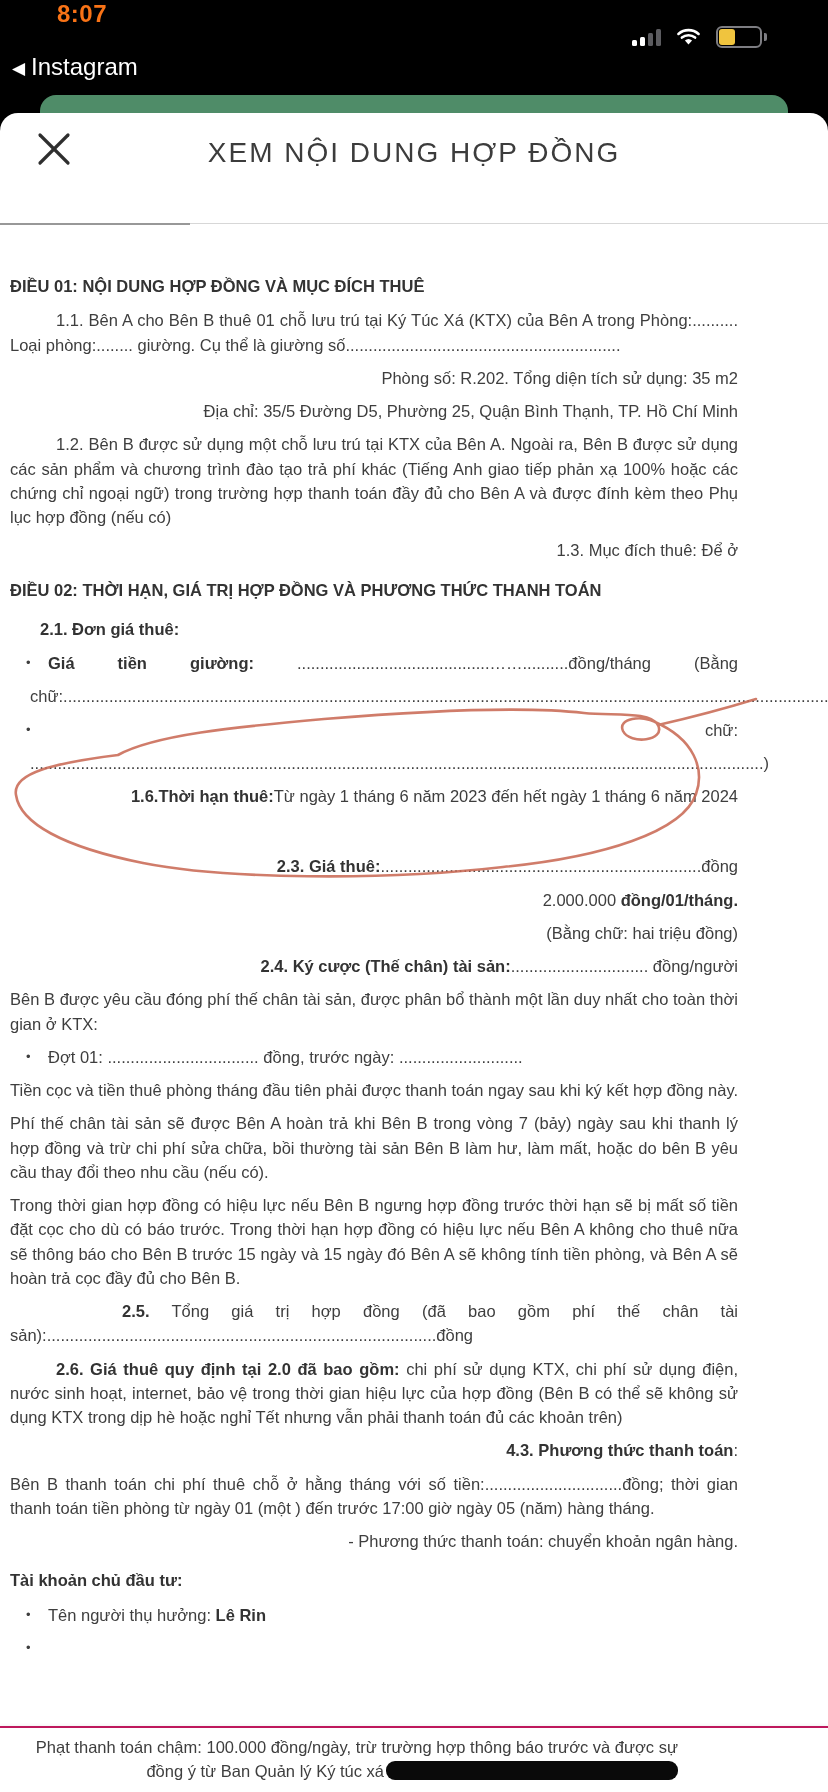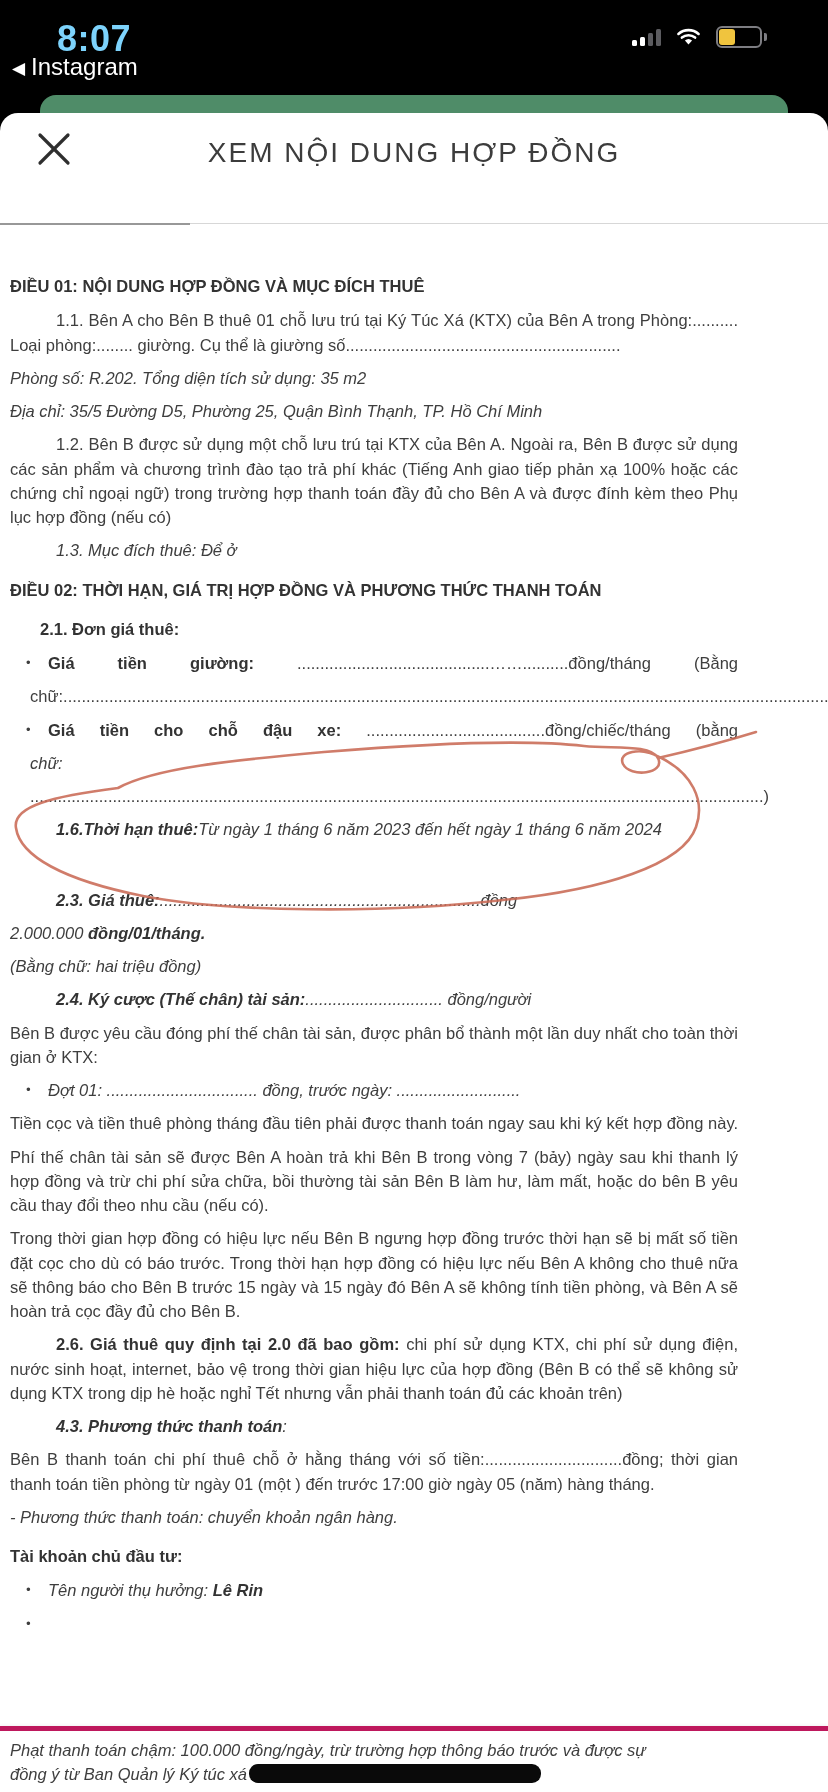--- a/index.html
+++ b/index.html
@@ -2,21 +2,21 @@
 <html><head>
 <meta charset="utf-8">
 <style>
   * { margin:0; padding:0; box-sizing:border-box; }
   html,body { background:#000; }
   body { width:828px; height:1792px; position:relative; overflow:hidden;
          font-family:"Liberation Sans","DejaVu Sans",sans-serif; }
 
   
   .statusbar { position:absolute; top:0; left:0; width:828px; height:95px; background:#000; z-index:5; }
-  .time { position:absolute; left:57px; top:18px; color:#7dd3fc; font-size:36px; font-weight:600; letter-spacing:.5px; }
+  .time { position:absolute; left:57px; top:0; color:#f97316; font-size:24px; font-weight:600; letter-spacing:.5px; }
   .backlink { position:absolute; left:12px; top:53px; color:#fff; font-size:24px; display:flex; align-items:center; gap:6px; }
   .back-tri { font-size:17px; line-height:1; position:relative; top:1px; }
   .sb-icons { position:absolute; right:66px; top:26px; display:flex; align-items:center; gap:14px; }
   .signal { display:flex; align-items:flex-end; gap:3px; height:17px; }
   .signal i { display:block; width:5px; border-radius:1.5px; background:#5c5c60; }
   .signal i:nth-child(1){height:6px;background:#fff;} .signal i:nth-child(2){height:9px;background:#fff;}
   .signal i:nth-child(3){height:13px;} .signal i:nth-child(4){height:17px;}
   .battery { position:relative; width:46px; height:22px; }
   .batt-body { position:absolute; inset:0; border:2px solid #7d7d82; border-radius:6px; }
   .batt-fill { position:absolute; left:3px; top:3px; bottom:3px; width:16px; background:#f0c43e; border-radius:3px; }
@@ -34,41 +34,41 @@
   .mtitle { position:absolute; left:0; right:0; top:24px; text-align:center; color:#3c3c3c;
             font-size:28px; font-weight:500; letter-spacing:2px; }
   .progress-line { position:absolute; left:0; right:0; top:110px; height:1px; background:#d7d7d7; }
   .progress-line::before { content:""; position:absolute; left:0; top:0; width:190px; height:2px; background:#989898; }
 
   
   .doc { position:absolute; left:0; right:0; top:112px; bottom:0; overflow:hidden;
          padding:34px 90px 0 10px; color:#3e3e3e; font-size:16.5px; line-height:1.47; }
   .blk-h { font-weight:700; color:#323232; margin:15px 0 10px; text-align:left; }
   .blk-p { margin:9px 0; text-align:justify; }
-  .no-justify { text-align:left;font-style:italic; }
+  .no-justify { text-align:right; }
   .indent { text-indent:46px; }
   .indent-sm { text-indent:30px; }
   .indent-lg { text-indent:112px; }
   .blk-bullet { margin:9px 0 9px 16px; padding-left:22px; position:relative; text-align:justify; }
   .blk-bullet .mk { position:absolute; left:0; top:0; font-size:13px; line-height:24px; }
   .force { text-align:justify; text-align-last:justify; }
   .blk-overflow { white-space:nowrap; width:800px; margin:7px 0 7px 20px; text-align:left; }
   .hang { margin-left:20px; }
   .blk-gap { height:28px; }
   b, .b { font-weight:700; color:#333; }
   .redaction { display:inline-block; width:292px; height:19px; background:#0a0a0a;
                border-radius:9px; vertical-align:-3px; margin-left:2px; }
 
   
   .circle-wrap { position:relative; }
   .circle-svg { position:absolute; left:-8px; top:-62px; width:796px; height:216px; pointer-events:none; }
 
   
   .doc-bottom { position:absolute; left:0; right:0; bottom:0; height:66px; background:#fff;
-                border-top:5px solid #be185d; box-shadow:0 -1px 3px rgba(0,0,0,.05);
+                border-top:2px solid #be185d; box-shadow:0 -1px 3px rgba(0,0,0,.05);
                 padding:7px 150px 0 10px; color:#3e3e3e; font-size:16.5px; line-height:24px; overflow:hidden; }
   .doc-bottom .blk-p { margin:0; }
   .partial { margin-top:7px !important; color:#4a4a4a; }
 </style>
 </head>
 <body>
 
 <div class="statusbar">
   <div class="time">8:07</div>
   <div class="backlink">
@@ -113,21 +113,21 @@
       <div class="blk-h"><span class="b">ĐIỀU 01: NỘI DUNG HỢP ĐỒNG VÀ MỤC ĐÍCH THUÊ</span></div>
       <div class="blk-p indent"><span>1.1. Bên A cho Bên B thuê 01 chỗ lưu trú tại Ký Túc Xá (KTX) của Bên A trong Phòng:.......... Loại phòng:........ giường. Cụ thể là giường số............................................................</span></div>
       <div class="blk-p plain no-justify"><span>Phòng số: R.202. Tổng diện tích sử dụng: 35 m2</span></div>
       <div class="blk-p plain no-justify"><span>Địa chỉ: 35/5 Đường D5, Phường 25, Quận Bình Thạnh, TP. Hồ Chí Minh</span></div>
       <div class="blk-p indent"><span>1.2. Bên B được sử dụng một chỗ lưu trú tại KTX của Bên A. Ngoài ra, Bên B được sử dụng các sản phẩm và chương trình đào tạo trả phí khác (Tiếng Anh giao tiếp phản xạ 100% hoặc các chứng chỉ ngoại ngữ) trong trường hợp thanh toán đầy đủ cho Bên A và được đính kèm theo Phụ lục hợp đồng (nếu có)</span></div>
       <div class="blk-p indent no-justify"><span>1.3. Mục đích thuê: Để ở</span></div>
       <div class="blk-h"><span class="b">ĐIỀU 02: THỜI HẠN, GIÁ TRỊ HỢP ĐỒNG VÀ PHƯƠNG THỨC THANH TOÁN</span></div>
       <div class="blk-h indent-sm"><span class="b">2.1. Đơn giá thuê:</span></div>
       <div class="blk-bullet force"><span class="mk">•</span><span><span class="b">Giá tiền giường:</span><span> ..........................................……..........đồng/tháng (Bằng</span></span></div>
       <div class="blk-overflow"><span>chữ:..........................................................................................................................................................................................)</span></div>
-      <div class="blk-bullet force"><span class="mk">•</span><span><span class="b">Giá tiền cho chỗ đậu xe:</span><span> .......................................đồng/chiếc/tháng (bằng</span></span></div>
+      <div class="blk-bullet force"><span class="mk">•</span></div>
       <div class="blk-p plain hang no-justify"><span>chữ:</span></div>
       <div class="circle-wrap">
   <svg class="circle-svg" viewBox="0 0 796 216">
     <g fill="none" stroke="#c96a55" stroke-width="2.6" stroke-linecap="round" opacity="0.88">
       <path d="M116,66 C 152,46 232,38 322,30 C 432,21 522,17 582,24
                C 612,27 648,22 656,36 C 664,52 628,56 621,42 C 615,29 641,26 653,33
                C 692,50 703,80 694,105 C 681,143 601,168 501,178
                C 381,192 221,190 141,174 C 61,158 18,134 14,106 C 10,84 52,74 116,66"></path>
       <path d="M656,36 C 700,26 728,18 754,10"></path>
     </g>
@@ -138,20 +138,21 @@
         <div class="blk-p indent no-justify"><span class="b">2.3. Giá thuê:</span><span>......................................................................đồng</span></div>
       </div>
       <div class="blk-p plain no-justify"><span>2.000.000 </span><span class="b">đồng/01/tháng.</span></div>
       <div class="blk-p plain no-justify"><span>(Bằng chữ: hai triệu đồng)</span></div>
       <div class="blk-p indent no-justify"><span class="b">2.4. Ký cược (Thế chân) tài sản:</span><span>.............................. đồng/người</span></div>
       <div class="blk-p plain"><span>Bên B được yêu cầu đóng phí thế chân tài sản, được phân bổ thành một lần duy nhất cho toàn thời gian ở KTX:</span></div>
       <div class="blk-bullet no-justify"><span class="mk">•</span><span><span>Đợt 01: ................................. đồng, trước ngày: ...........................</span></span></div>
       <div class="blk-p plain"><span>Tiền cọc và tiền thuê phòng tháng đầu tiên phải được thanh toán ngay sau khi ký kết hợp đồng này.</span></div>
       <div class="blk-p plain"><span>Phí thế chân tài sản sẽ được Bên A hoàn trả khi Bên B trong vòng 7 (bảy) ngày sau khi thanh lý hợp đồng và trừ chi phí sửa chữa, bồi thường tài sản Bên B làm hư, làm mất, hoặc do bên B yêu cầu thay đổi theo nhu cầu (nếu có).</span></div>
       <div class="blk-p plain"><span>Trong thời gian hợp đồng có hiệu lực nếu Bên B ngưng hợp đồng trước thời hạn sẽ bị mất số tiền đặt cọc cho dù có báo trước. Trong thời hạn hợp đồng có hiệu lực nếu Bên A không cho thuê nữa sẽ thông báo cho Bên B trước 15 ngày và 15 ngày đó Bên A sẽ không tính tiền phòng, và Bên A sẽ hoàn trả cọc đầy đủ cho Bên B.</span></div>
+      <div class="blk-p indent-lg"><span class="b">2.5.</span><span> Tổng giá trị hợp đồng (đã bao gồm phí thế chân tài sản):.....................................................................................đồng</span></div>
       <div class="blk-p indent"><span class="b">2.6. Giá thuê quy định tại 2.0 đã bao gồm:</span><span> chi phí sử dụng KTX, chi phí sử dụng điện, nước sinh hoạt, internet, bảo vệ trong thời gian hiệu lực của hợp đồng (Bên B có thể sẽ không sử dụng KTX trong dịp hè hoặc nghỉ Tết nhưng vẫn phải thanh toán đủ các khoản trên)</span></div>
       <div class="blk-p indent no-justify"><span class="b">4.3. Phương thức thanh toán</span><span>:</span></div>
       <div class="blk-p plain"><span>Bên B thanh toán chi phí thuê chỗ ở hằng tháng với số tiền:..............................đồng; thời gian thanh toán tiền phòng từ ngày 01 (một ) đến trước 17:00 giờ ngày 05 (năm) hàng tháng.</span></div>
       <div class="blk-p plain no-justify"><span>- Phương thức thanh toán: chuyển khoản ngân hàng.</span></div>
       <div class="blk-h"><span class="b">Tài khoản chủ đầu tư:</span></div>
       <div class="blk-bullet no-justify"><span class="mk">•</span><span><span>Tên người thụ hưởng: </span><span class="b">Lê Rin</span></span></div>
       <div class="blk-bullet no-justify">
         <span class="mk">•</span>
       </div>
     </div>

